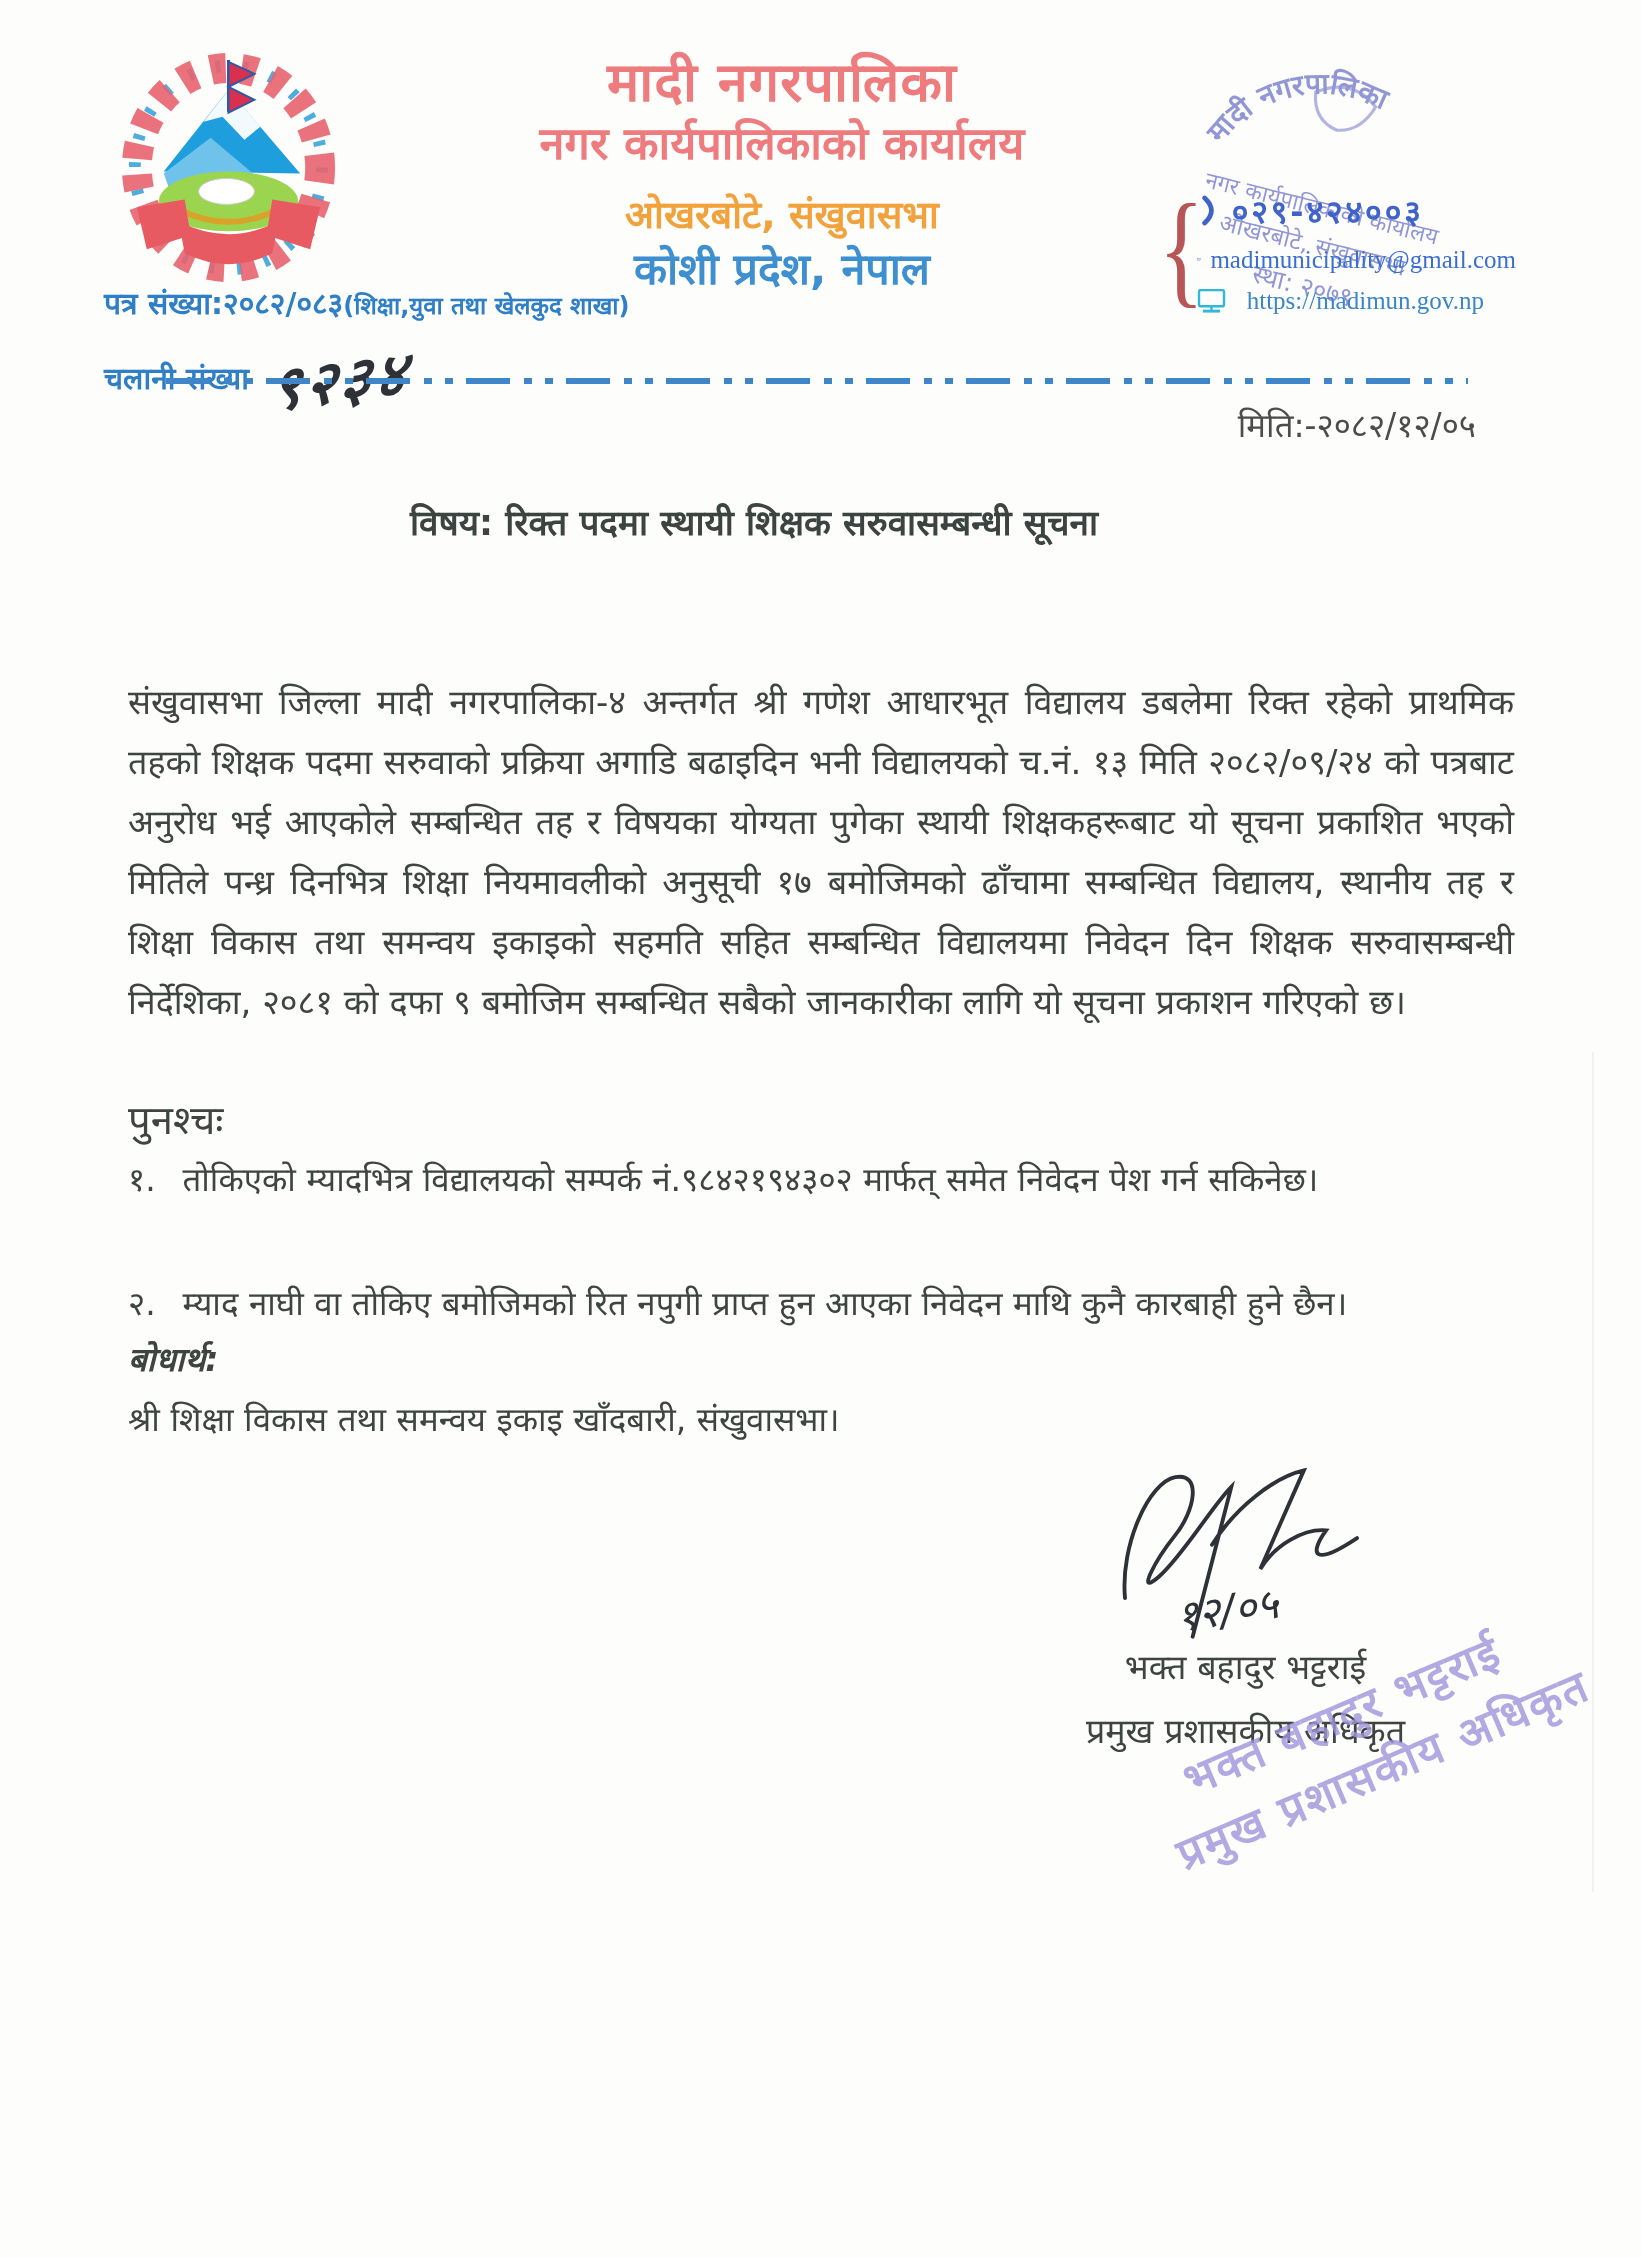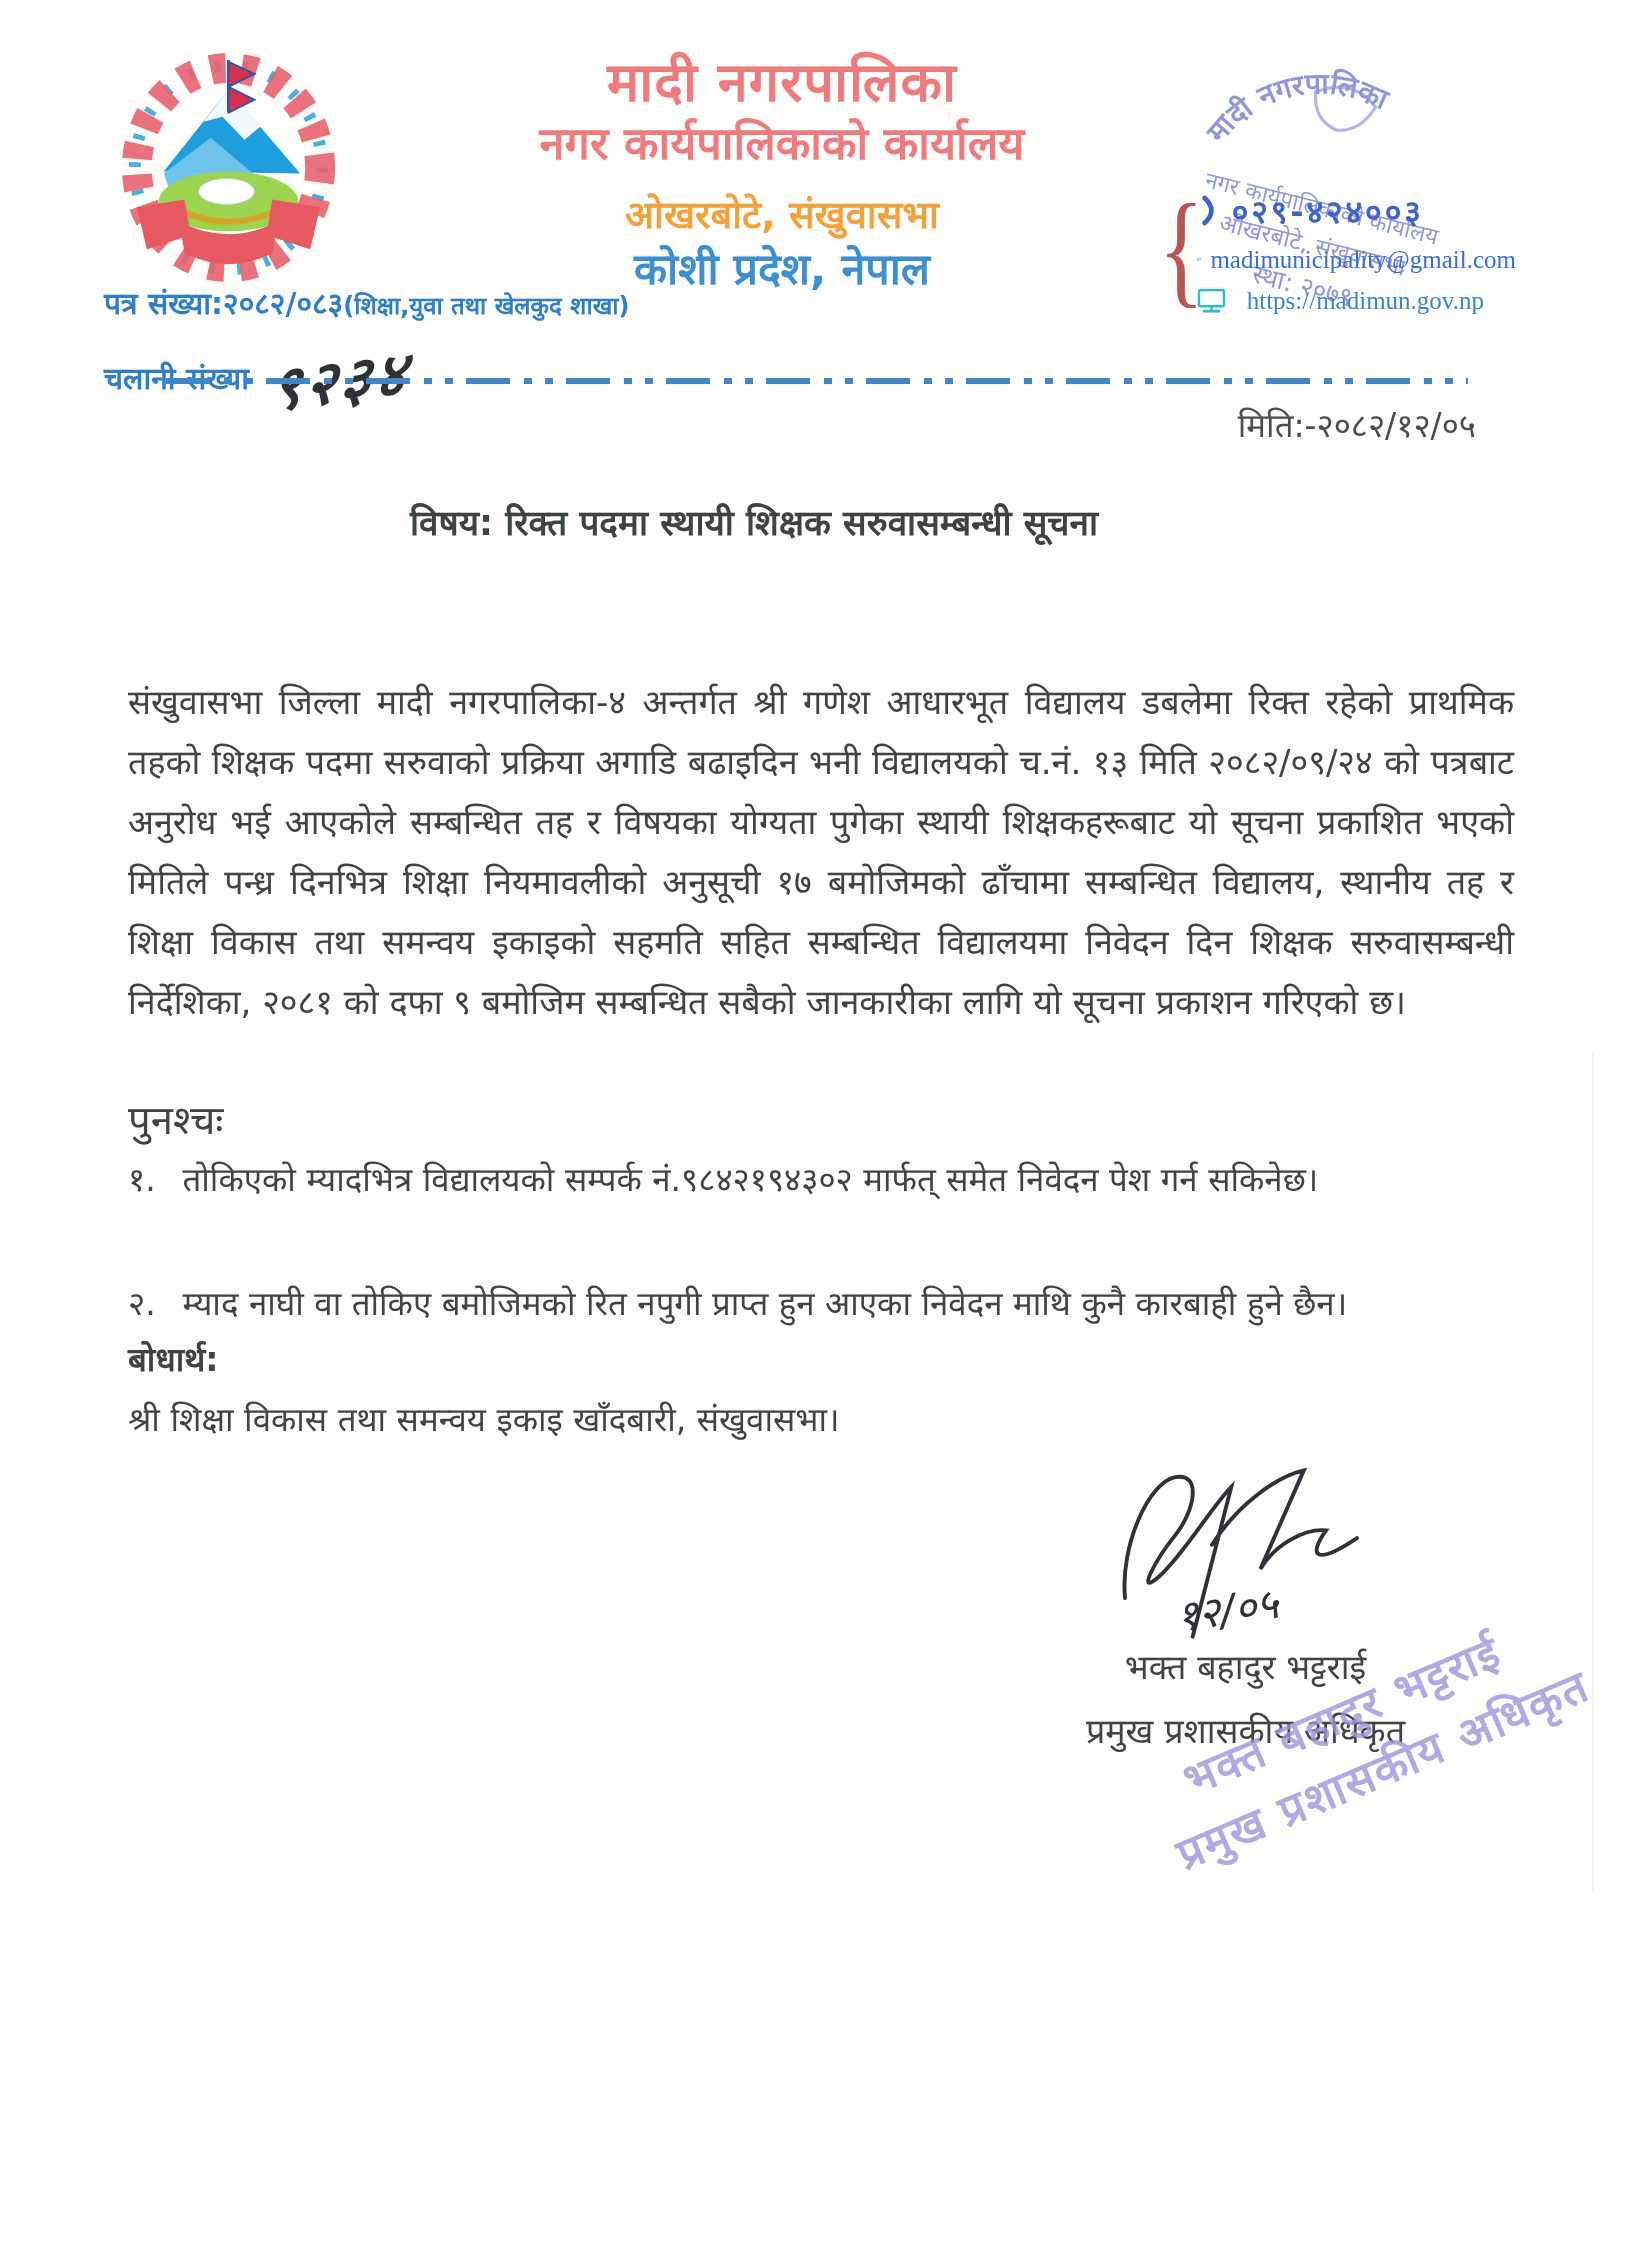--- a/index.html
+++ b/index.html
@@ -49,21 +49,21 @@
 
   
   .salutation { left:162px; top:608px; font-size:33px; }
   .para { left:128px; top:672px; width:1386px; font-size:34px; line-height:60px; text-align:justify; }
   .ps-label { left:128px; top:1091px; font-size:40px; font-weight:400; }
   .item { left:128px; width:1386px; display:flex; gap:13.5px; font-size:33px; line-height:62px; }
   .item .num { flex:0 0 41px; }
   .item .txt { flex:1; text-align:justify; }
   .item1 { top:1149px; }
   .item2 { top:1273px; }
-  .cc-label { left:128px; top:1336px; font-size:33px; font-weight:700; }
+  .cc-label { left:128px; top:1336px; font-size:33px; font-weight:700;font-style:italic; }
   .cc1 { left:128px; top:1396px; font-size:33px; }
   .cc2 { left:128px; top:1464px; font-size:33px; }
 
   
   .sig-svg { left:1067px; top:1453px; width:348px; height:203px; }
   .sig-name  { left:956px; top:1643px; width:579px; text-align:center; font-size:34px; }
   .sig-title { left:956px; top:1707px; width:579px; text-align:center; font-size:34px; }
   .bottom-stamp {
     left:1173px; top:1752px; width:618px; transform:rotate(-23deg); transform-origin:left top;
     color:#a195dc; opacity:.8; font-size:44px; font-weight:700; letter-spacing:1.9px; line-height:1.5;

